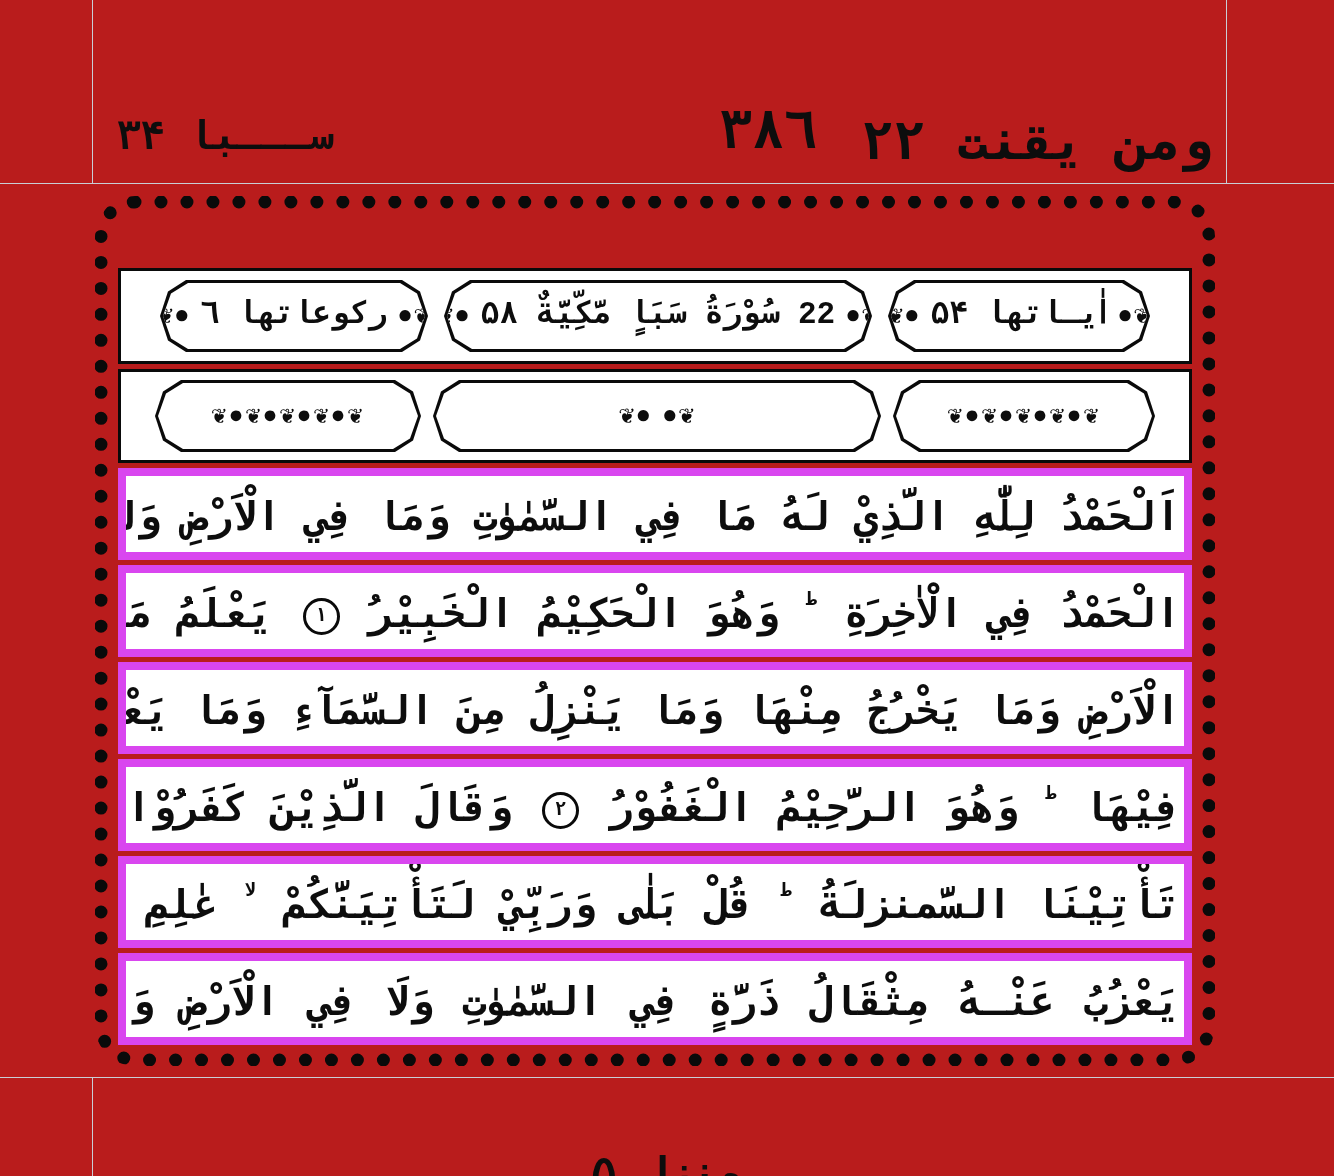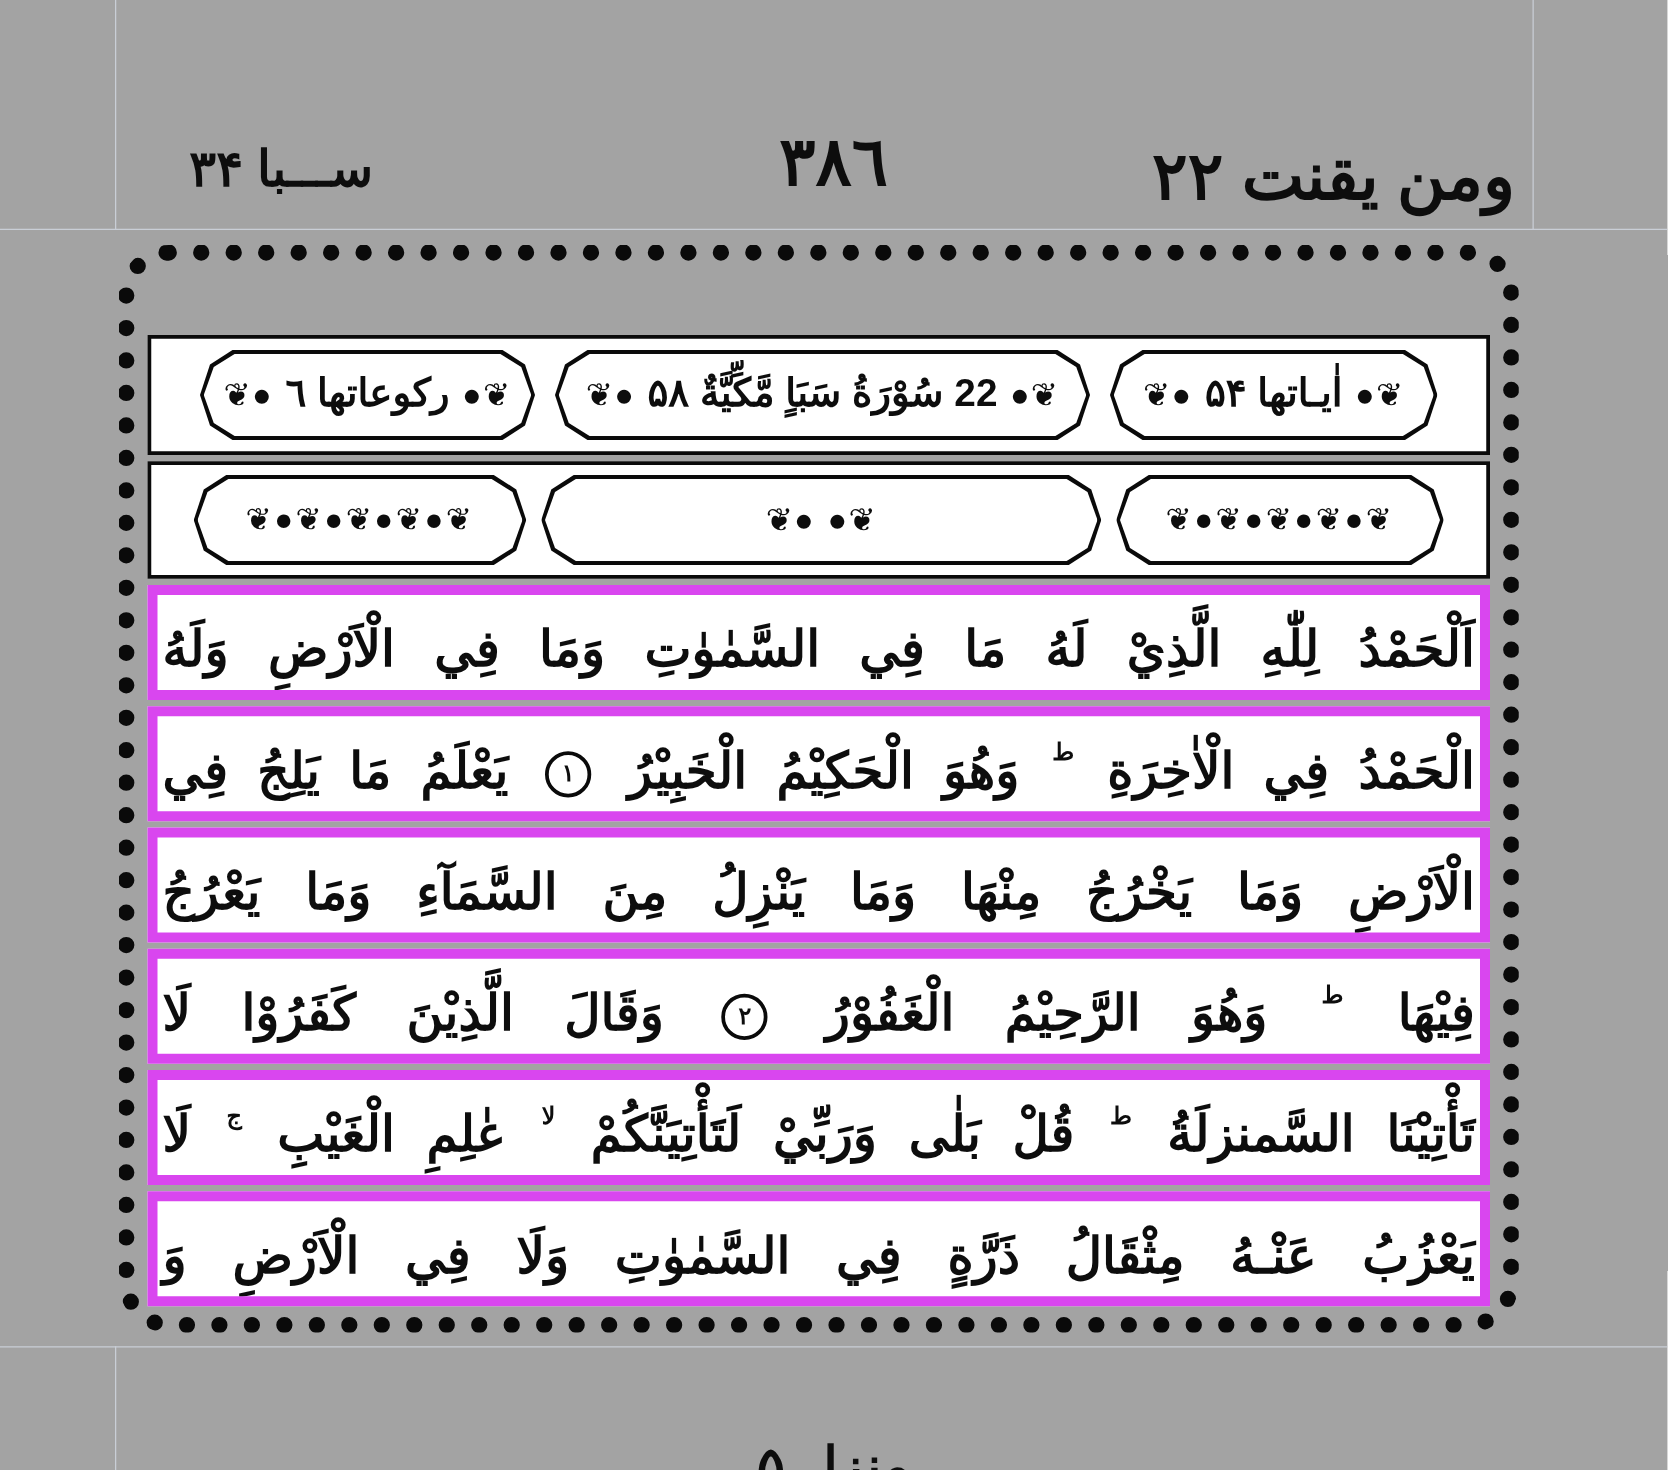--- a/index.html
+++ b/index.html
@@ -1,25 +1,25 @@
 <!DOCTYPE html>
 <html><head>
 <meta charset="utf-8">
 <style>
   html,body{margin:0;padding:0;background:#ffffff;}
-  .page{position:relative;width:1334px;height:1176px;background:#a3a3a3;overflow:hidden;
-        font-family:Liberation Sans, sans-serif;color:#0d0d0d;}
+  .page{position:relative;width:1334px;height:1176px;background:#b91c1c;overflow:hidden;
+        font-family:Liberation Mono, monospace;color:#0d0d0d;}
   
   .reg{position:absolute;background:#c9ced6;}
   .reg.h{height:1px;}
   .reg.v{width:1px;}
   
   .hdr{position:absolute;font-weight:700;direction:rtl;white-space:nowrap;}
   .hdr-left{left:100px;top:112px;width:250px;text-align:center;font-size:40px;}
-  .hdr-center{left:517px;top:98px;width:300px;text-align:center;font-size:54px;}
+  .hdr-center{left:517px;top:98px;width:300px;text-align:right;font-size:54px;}
   .hdr-right{left:940px;top:110px;width:272px;text-align:center;font-size:53px;}
   
   .frame{position:absolute;left:95px;top:196px;width:1120px;height:870px;box-sizing:border-box;
          border:13px dotted #0a0a0a;border-radius:40px;padding:8px 10px;
          display:flex;flex-direction:column;gap:5px;}
   .spacer{flex:0 0 46px;}
   .band{box-sizing:border-box;border:3px solid #0a0a0a;background:#fff;}
   .surah-band{flex:0 0 96px;display:flex;align-items:center;justify-content:center;gap:16px;}
   .bismillah-band{flex:0 0 94px;display:flex;align-items:center;justify-content:center;gap:12px;}
   

